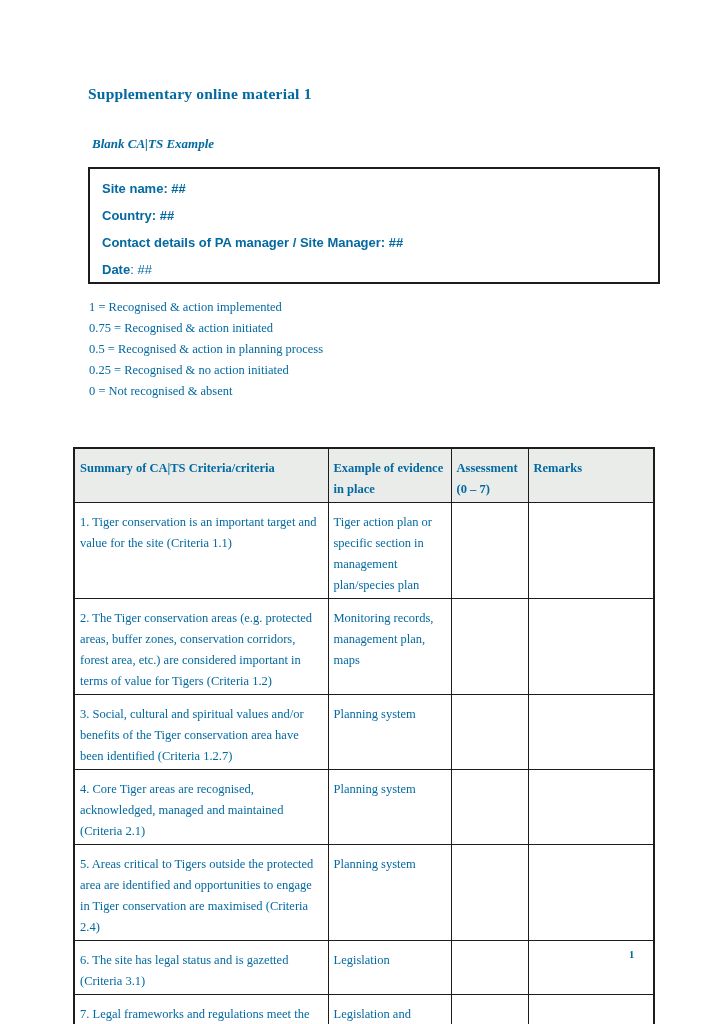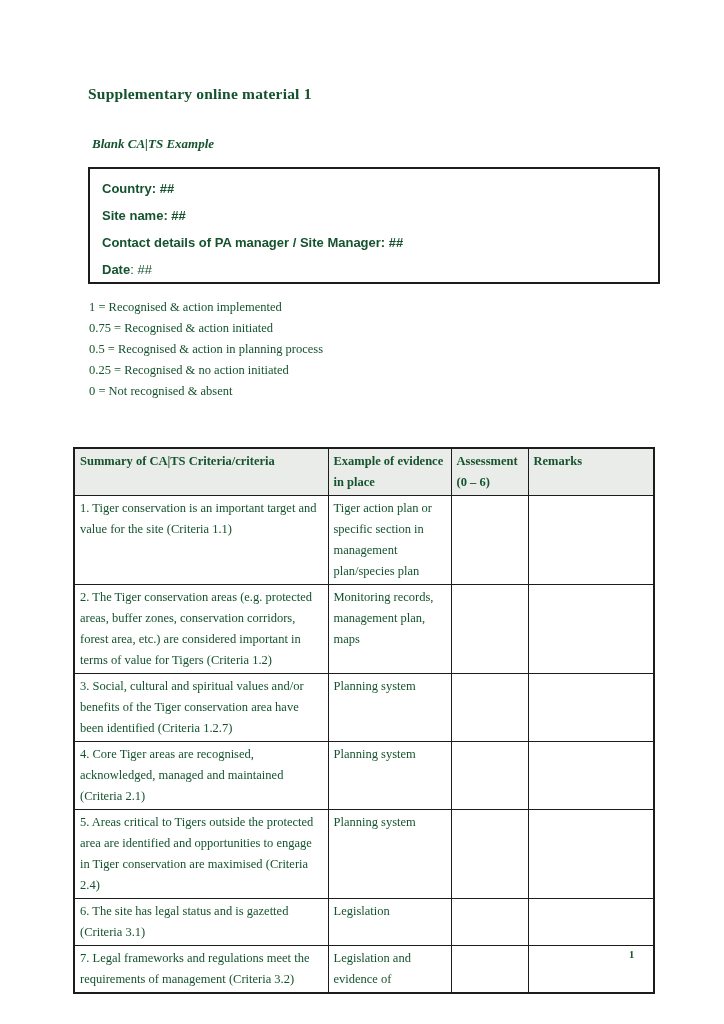--- a/index.html
+++ b/index.html
@@ -2,21 +2,21 @@
 <html><head>
 <meta charset="utf-8">
 <style>
   html,body{margin:0;padding:0;background:#ffffff;}
   .page{
     position:relative;
     width:724px;
     height:1024px;
     background:#ffffff;
     font-family:"Liberation Serif", serif;
-    color:#14532d;
+    color:#0369a1;
     overflow:hidden;
   }
   .doc-title{
     position:absolute;
     left:88px; top:85px;
     font-size:15.5px;
     font-weight:bold;
     letter-spacing:0.2px;
   }
   .doc-subtitle{
@@ -59,21 +59,21 @@
     width:580px;
     border-collapse:collapse;
     border:2px solid #1c1c1c;
     table-layout:fixed;
     font-size:12.5px;
   }
   table.ctable th, table.ctable td{
     border:1px solid #1c1c1c;
     vertical-align:top;
     text-align:left;
-    padding:2px 6px 2px 5px;
+    padding:9px 6px 2px 5px;
     line-height:21px;
     font-weight:normal;
     overflow:hidden;
   }
   table.ctable thead th{
     font-weight:bold;
     background:#eaece9;
   }
   table.ctable thead tr{height:43px;}
   table.ctable tbody tr.r1{height:87px;}
@@ -93,22 +93,22 @@
 </head>
 <body>
 
 <div class="page">
 
   <div class="doc-title">Supplementary online material 1</div>
 
   <div class="doc-subtitle">Blank CA|TS Example</div>
 
   <div class="info-box">
+    <div class="info-line"><span class="b">Site name: ##</span><span class="r"></span></div>
     <div class="info-line"><span class="b">Country: ##</span><span class="r"></span></div>
-    <div class="info-line"><span class="b">Site name: ##</span><span class="r"></span></div>
     <div class="info-line"><span class="b">Contact details of PA manager / Site Manager: ##</span><span class="r"></span></div>
     <div class="info-line"><span class="b">Date</span><span class="r">: ##</span></div>
   </div>
 
   <div class="legend">
     <div class="legend-line">1 = Recognised &amp; action implemented</div>
     <div class="legend-line">0.75 = Recognised &amp; action initiated</div>
     <div class="legend-line">0.5 = Recognised &amp; action in planning process</div>
     <div class="legend-line">0.25 = Recognised &amp; no action initiated</div>
     <div class="legend-line">0 = Not recognised &amp; absent</div>
@@ -118,21 +118,21 @@
     <colgroup>
       <col style="width:254px">
       <col style="width:123px">
       <col style="width:77px">
       <col style="width:126px">
     </colgroup>
     <thead>
       <tr>
         <th>Summary of CA|TS Criteria/criteria</th>
         <th>Example of evidence in place</th>
-        <th>Assessment (0 – 6)</th>
+        <th>Assessment (0 – 7)</th>
         <th>Remarks</th>
       </tr>
     </thead>
     <tbody>
       <tr class="r1">
         <td>1. Tiger conservation is an important target and value for the site (Criteria 1.1)</td>
         <td>Tiger action plan or specific section in management plan/species plan</td>
         <td></td>
         <td></td>
       </tr>

